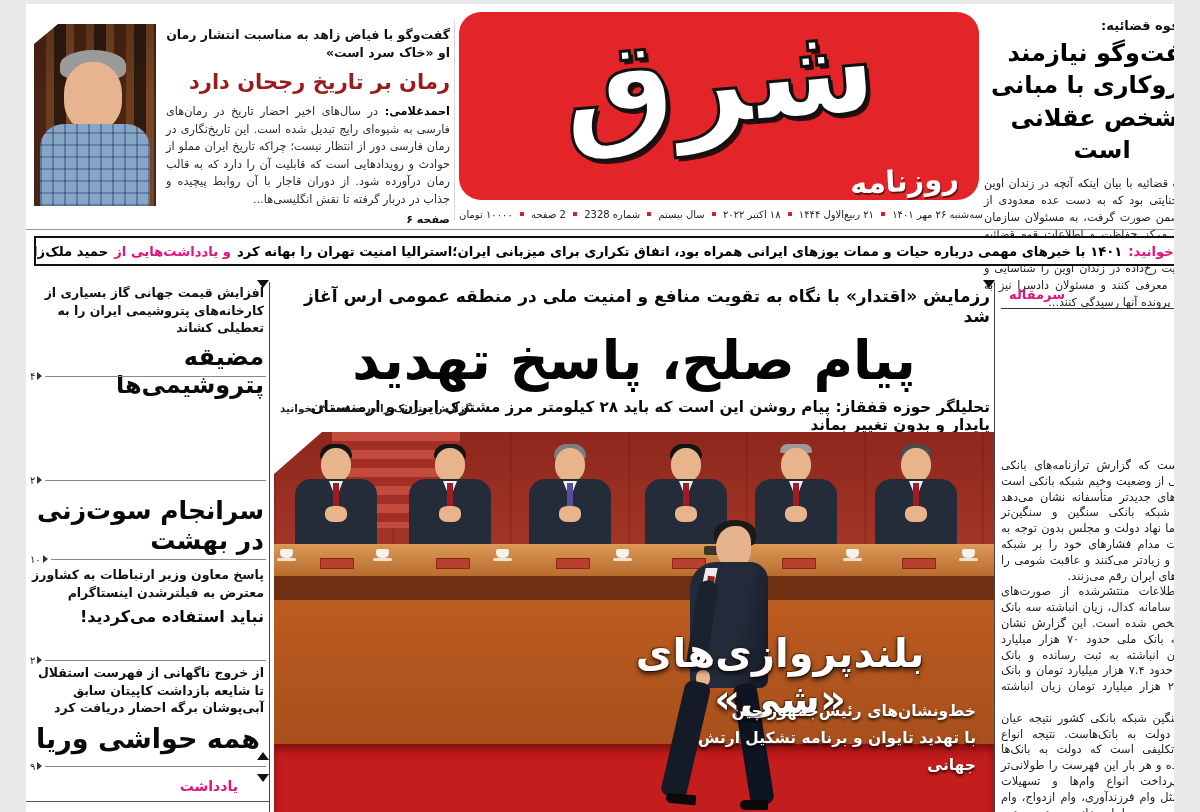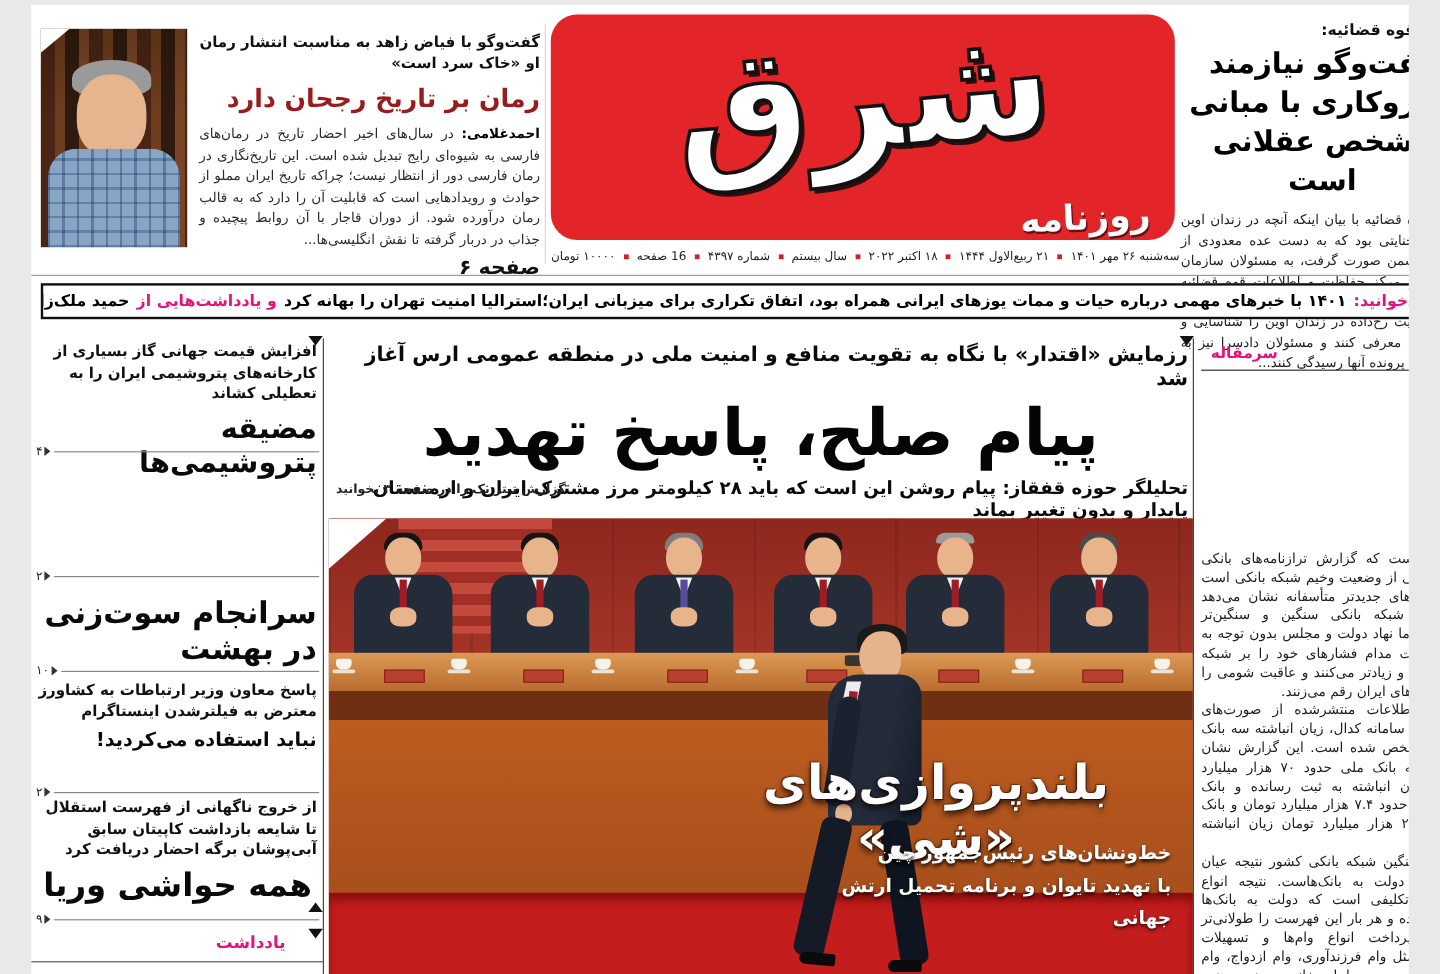--- a/index.html
+++ b/index.html
@@ -14,21 +14,21 @@
   .tl-cut { position:absolute; left:0; top:0; width:0; height:0; border-top:20px solid #fff; border-right:24px solid transparent; z-index:3; }
   .tl-head { position:absolute; left:30px; top:38px; width:58px; height:68px; background:#e6b48e; border-radius:46% 46% 42% 42%; z-index:2; }
   .tl-hair { position:absolute; left:26px; top:26px; width:66px; height:30px; background:#9a9a9a; border-radius:50% 50% 30% 30%; z-index:1; }
   .tl-shirt { position:absolute; left:6px; top:100px; width:110px; height:82px; border-radius:24px 24px 0 0; z-index:2;
     background:#87a6c6; background-image:repeating-linear-gradient(90deg,rgba(20,40,90,.35) 0 2px,transparent 2px 12px),repeating-linear-gradient(0deg,rgba(20,40,90,.3) 0 2px,transparent 2px 12px); }
   .tl-text { position:absolute; left:140px; top:22px; width:284px; }
   .tl-kicker { font-size:12.5px; font-weight:bold; color:#111; line-height:1.45; text-align:right; }
   .tl-headline { margin-top:8px; font-size:21px; font-weight:bold; color:#9a1b1e; text-align:right; }
   .tl-body { margin-top:9px; font-size:11.3px; line-height:1.55; color:#2c2c2c; text-align:justify; }
   .tl-body b { color:#000; }
-  .tl-page { margin-top:5px; font-size:17px; font-weight:bold; color:#111; text-align:right; }
+  .tl-page { margin-top:5px; font-size:11px; font-weight:bold; color:#111; text-align:right; }
   .v-sep-top { position:absolute; left:428px; top:16px; width:1px; height:200px; background:#d8d8d8; }
 
   
   .masthead { position:absolute; left:433px; top:8px; width:520px; height:188px; background:#e32429; border-radius:22px; }
   .mast-logo { position:absolute; left:0; right:0; top:-14px; text-align:center; font-size:126px; font-weight:bold; color:#fff;
     transform:rotate(-5deg); -webkit-text-stroke:3px #111; text-shadow:3px 4px 0 rgba(10,10,10,.85); line-height:1.3; }
   .mast-tag { position:absolute; right:20px; bottom:2px; font-size:29px; font-weight:bold; color:#fff; transform:rotate(-3deg);
     text-shadow:1px 2px 0 rgba(0,0,0,.55); }
   .dateline { position:absolute; left:433px; top:201px; width:524px; height:18px; display:flex; align-items:center; justify-content:space-between; font-size:10px; color:#222; white-space:nowrap; }
   .dl-sep { width:4px; height:4px; background:#d22228; flex:0 0 auto; margin:0 3px; }
@@ -169,23 +169,23 @@
   </div>
   <div class="dateline">
     <span>سه‌شنبه ۲۶ مهر ۱۴۰۱</span>
       <span class="dl-sep"></span>
     <span>۲۱ ربیع‌الاول ۱۴۴۴</span>
       <span class="dl-sep"></span>
     <span>۱۸ اکتبر ۲۰۲۲</span>
       <span class="dl-sep"></span>
     <span>سال بیستم</span>
       <span class="dl-sep"></span>
-    <span>شماره ۴۳۹۷</span>
-      <span class="dl-sep"></span>
-    <span>16 صفحه</span>
+    <span>شماره 2328</span>
+      <span class="dl-sep"></span>
+    <span>2 صفحه</span>
       <span class="dl-sep"></span>
     <span>۱۰۰۰۰ تومان</span>
   </div>
 
   <div class="tr-art">
     <div class="tr-kicker">رئیس قوه قضائیه:</div>
     <div class="tr-headline">گفت‌وگو نیازمند سازوکاری با مبانی مشخص عقلانی است</div>
     <div class="tr-body">رئیس قوه قضائیه با بیان اینکه آنچه در زندان اوین رخ داد، جنایتی بود که به دست عده معدودی از عوامل دشمن صورت گرفت، به مسئولان سازمان زندان‌ها و مرکز حفاظت و اطلاعات قوه قضائیه دستور داد تا با همکاری نیروهای امنیتی عوامل اصلی جنایت رخ‌داده در زندان اوین را شناسایی و به دادسرا معرفی کنند و مسئولان دادسرا نیز به سرعت به پرونده آنها رسیدگی کنند...</div>
     <div class="tr-page">صفحه ۲</div>
   </div>
@@ -344,21 +344,21 @@
       <div class="xi-hand"></div>
       <div class="xi-leg-front"></div>
       <div class="xi-leg-back"></div>
       <div class="xi-shoe-f"></div>
       <div class="xi-shoe-b"></div>
     </div>
     <div class="ph-corner"></div>
     <div class="ph-headline">بلندپروازی‌های «شی»</div>
     <div class="ph-sub">
       <div>خط‌ونشان‌های رئیس‌جمهور چین</div>
-      <div>با تهدید تایوان و برنامه تحمیل ارتش جهانی</div>
+      <div>با تهدید تایوان و برنامه تشکیل ارتش جهانی</div>
     </div>
   </div>
 
   <div class="vline-right"></div>
   <div class="tri-dn" style="left:957px; top:276px;"></div>
   <div class="right-col">
     <div class="ed-label">سرمقاله</div>
     <div class="ed-rule"></div>
     <div class="ed-body">
       <p>مدت‌هاست که گزارش ترازنامه‌های بانکی ایران حاکی از وضعیت وخیم شبکه بانکی است و گزارش‌های جدیدتر متأسفانه نشان می‌دهد که زیان شبکه بانکی سنگین و سنگین‌تر می‌شود؛ اما نهاد دولت و مجلس بدون توجه به این واقعیت مدام فشارهای خود را بر شبکه بانکی زیاد و زیادتر می‌کنند و عاقبت شومی را برای بانک‌های ایران رقم می‌زنند.</p>

